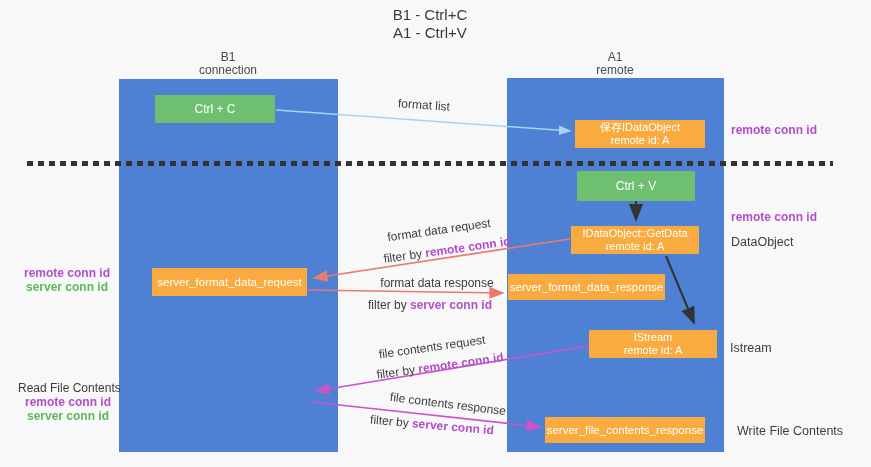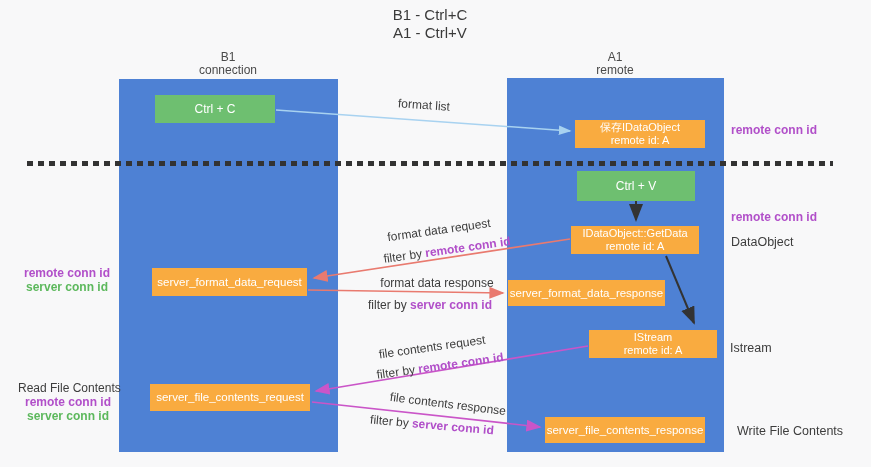--- a/index.html
+++ b/index.html
@@ -42,21 +42,21 @@
   .box{position:absolute;z-index:3;display:flex;flex-direction:column;align-items:center;
     justify-content:center;color:#fff;text-align:center;white-space:nowrap;}
   .gbox{background:var(--box-green);font-size:12px;}
   .obox{background:var(--box-orange);font-size:11.5px;line-height:13px;}
   #box-ctrl-c{left:155px;top:95px;width:120px;height:28px;}
   #box-ctrl-v{left:577px;top:171px;width:118px;height:30px;}
   #box-saved-dataobject{left:575px;top:120px;width:130px;height:28px;font-size:11px;}
   #box-getdata{left:571px;top:226px;width:128px;height:28px;font-size:11px;}
   #box-istream{left:589px;top:330px;width:128px;height:28px;font-size:11px;}
   #box-format-request{left:152px;top:268px;width:155px;height:28px;}
-  #box-format-response{left:508px;top:280px;width:157px;height:26px;}
+  #box-format-response{left:508px;top:274px;width:157px;height:26px;}
   #box-file-request{left:150px;top:384px;width:160px;height:27px;}
   #box-file-response{left:545px;top:417px;width:160px;height:26px;}
 
   
   .alabel{position:absolute;z-index:5;font-size:12px;color:var(--ink);white-space:nowrap;}
   .akey{color:var(--accent-purple);font-weight:700;}
   #lbl-format-list{left:424px;top:105px;transform:translate(-50%,-50%) rotate(4deg);}
   #lbl-format-request{left:439px;top:230px;transform:translate(-50%,-50%) rotate(-8deg);}
   #lbl-format-request-filter{left:447px;top:250px;transform:translate(-50%,-50%) rotate(-8deg);}
   #lbl-format-response{left:437px;top:283px;transform:translate(-50%,-50%);}
@@ -145,23 +145,20 @@
   <div id="box-format-request" class="box obox">
     <div>server_format_data_request</div>
   </div>
   <div id="box-format-response" class="box obox">
     <div>server_format_data_response</div>
   </div>
   <div id="box-istream" class="box obox">
     <div>IStream</div>
     <div>remote id: A</div>
   </div>
-  <div id="box-file-request" class="box obox">
-    <div>server_file_contents_request</div>
-  </div>
   <div id="box-file-response" class="box obox">
     <div>server_file_contents_response</div>
   </div>
 
   <div id="lbl-format-list" class="alabel">format list</div>
 
   <div id="lbl-format-request" class="alabel">format data request</div>
   <div id="lbl-format-request-filter" class="alabel"><span>filter by </span><span class="akey">remote conn id</span></div>
 
   <div id="lbl-format-response" class="alabel">format data response</div>

